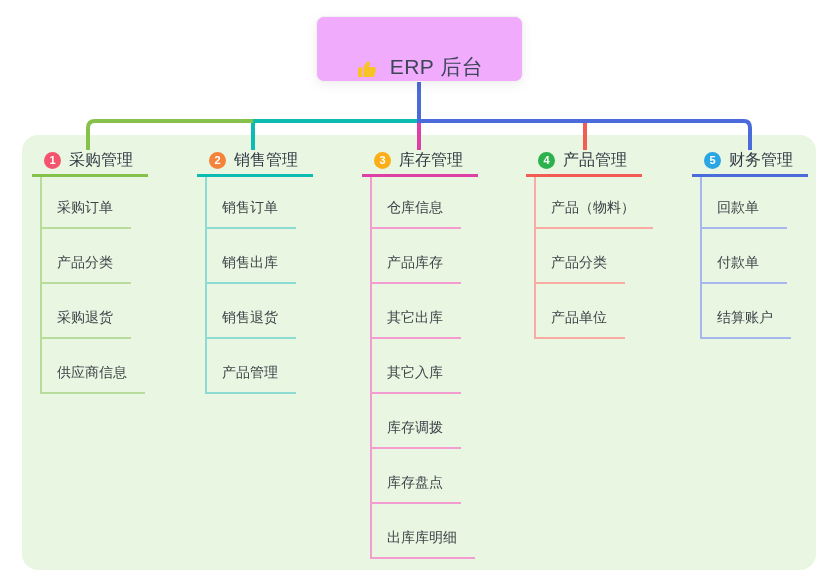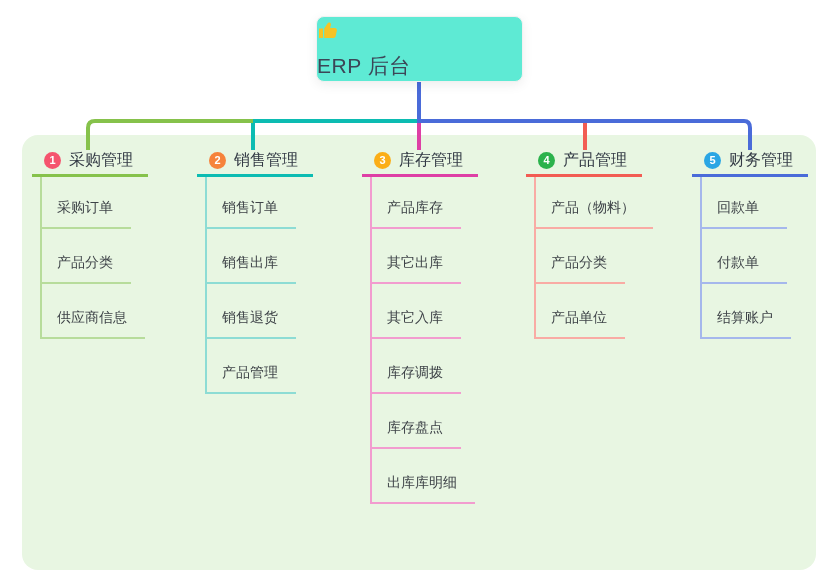--- a/index.html
+++ b/index.html
@@ -18,25 +18,24 @@
     background:var(--panel,#e8f6e2);
     border-radius:16px;
   }
 
   
   .wires{position:absolute;left:0;top:0;width:839px;height:588px;pointer-events:none;}
 
   
   .root-card{
     position:absolute;left:316px;top:16px;width:207px;height:66px;
-    background:#5eead4;border:1px solid #f1f1f1;border-radius:8px;
+    background:#f0abfc;border:1px solid #f1f1f1;border-radius:8px;
     box-shadow:0 3px 12px rgba(0,0,0,.07);
-    display:flex;align-items:flex-start;justify-content:center;gap:10px;
+    display:flex;align-items:flex-end;justify-content:center;gap:10px;
     box-sizing:border-box;
-    flex-direction:column;
   }
   .root-label{font-size:21px;font-weight:500;color:#3c4657;letter-spacing:.5px;}
   .thumb{width:24px;height:24px;display:block;}
 
   
   .branch{position:absolute;}
   .b1{left:32px;top:147px;}
   .b2{left:197px;top:147px;}
   .b3{left:362px;top:147px;}
   .b4{left:526px;top:147px;}
@@ -95,20 +94,21 @@
   </div>
 
   <div class="branch b1" style="--main: #86c24b; --light: #b7dc9b; --badge: #f5546e;">
     <div class="bh">
       <span class="badge">1</span>
       <span class="bl">采购管理</span>
     </div>
     <div class="kids">
       <div class="kid">采购订单</div>
       <div class="kid">产品分类</div>
+      <div class="kid">采购退货</div>
       <div class="kid">供应商信息</div>
     </div>
   </div>
 
   <div class="branch b2" style="--main: #0cbcb2; --light: #8ddcd4; --badge: #f6833b;">
     <div class="bh">
       <span class="badge">2</span>
       <span class="bl">销售管理</span>
     </div>
     <div class="kids">
@@ -118,20 +118,21 @@
       <div class="kid">产品管理</div>
     </div>
   </div>
 
   <div class="branch b3" style="--main: #de3fa5; --light: #f29ccf; --badge: #fbae17;">
     <div class="bh">
       <span class="badge">3</span>
       <span class="bl">库存管理</span>
     </div>
     <div class="kids">
+      <div class="kid">仓库信息</div>
       <div class="kid">产品库存</div>
       <div class="kid">其它出库</div>
       <div class="kid">其它入库</div>
       <div class="kid">库存调拨</div>
       <div class="kid">库存盘点</div>
       <div class="kid">出库库明细</div>
     </div>
   </div>
 
   <div class="branch b4" style="--main: #f25c53; --light: #f9aba4; --badge: #2bb24c;">

